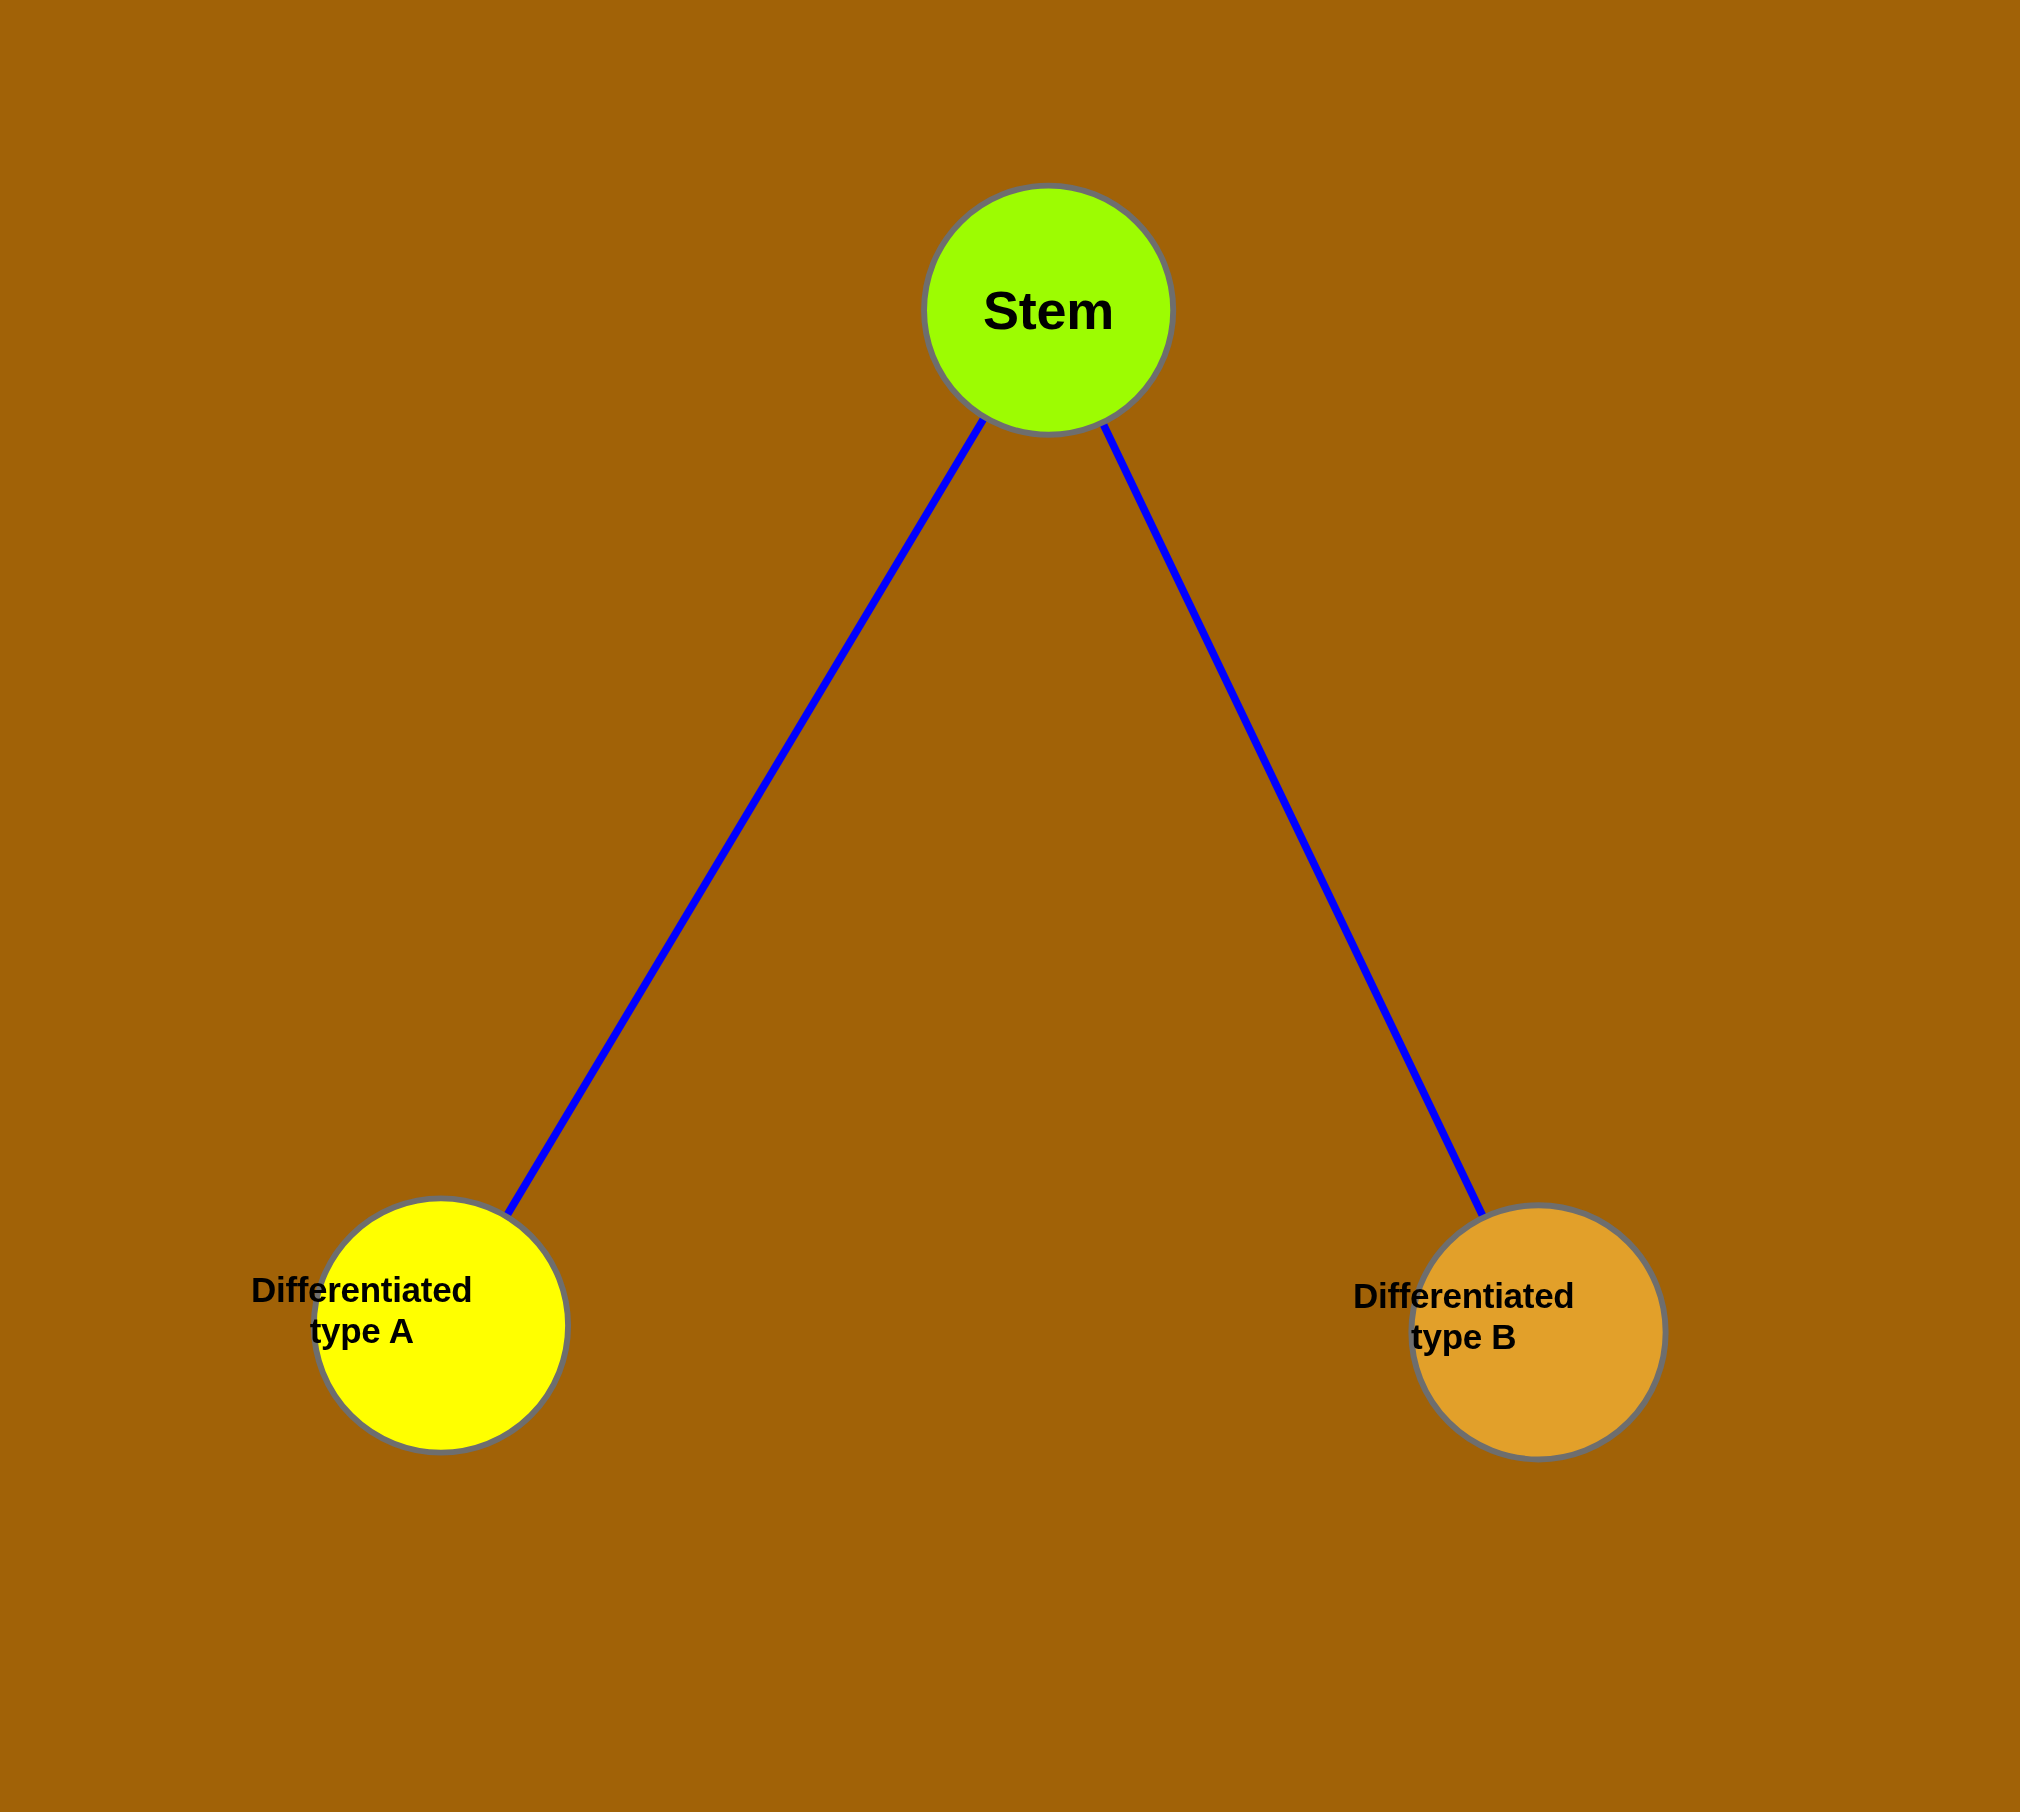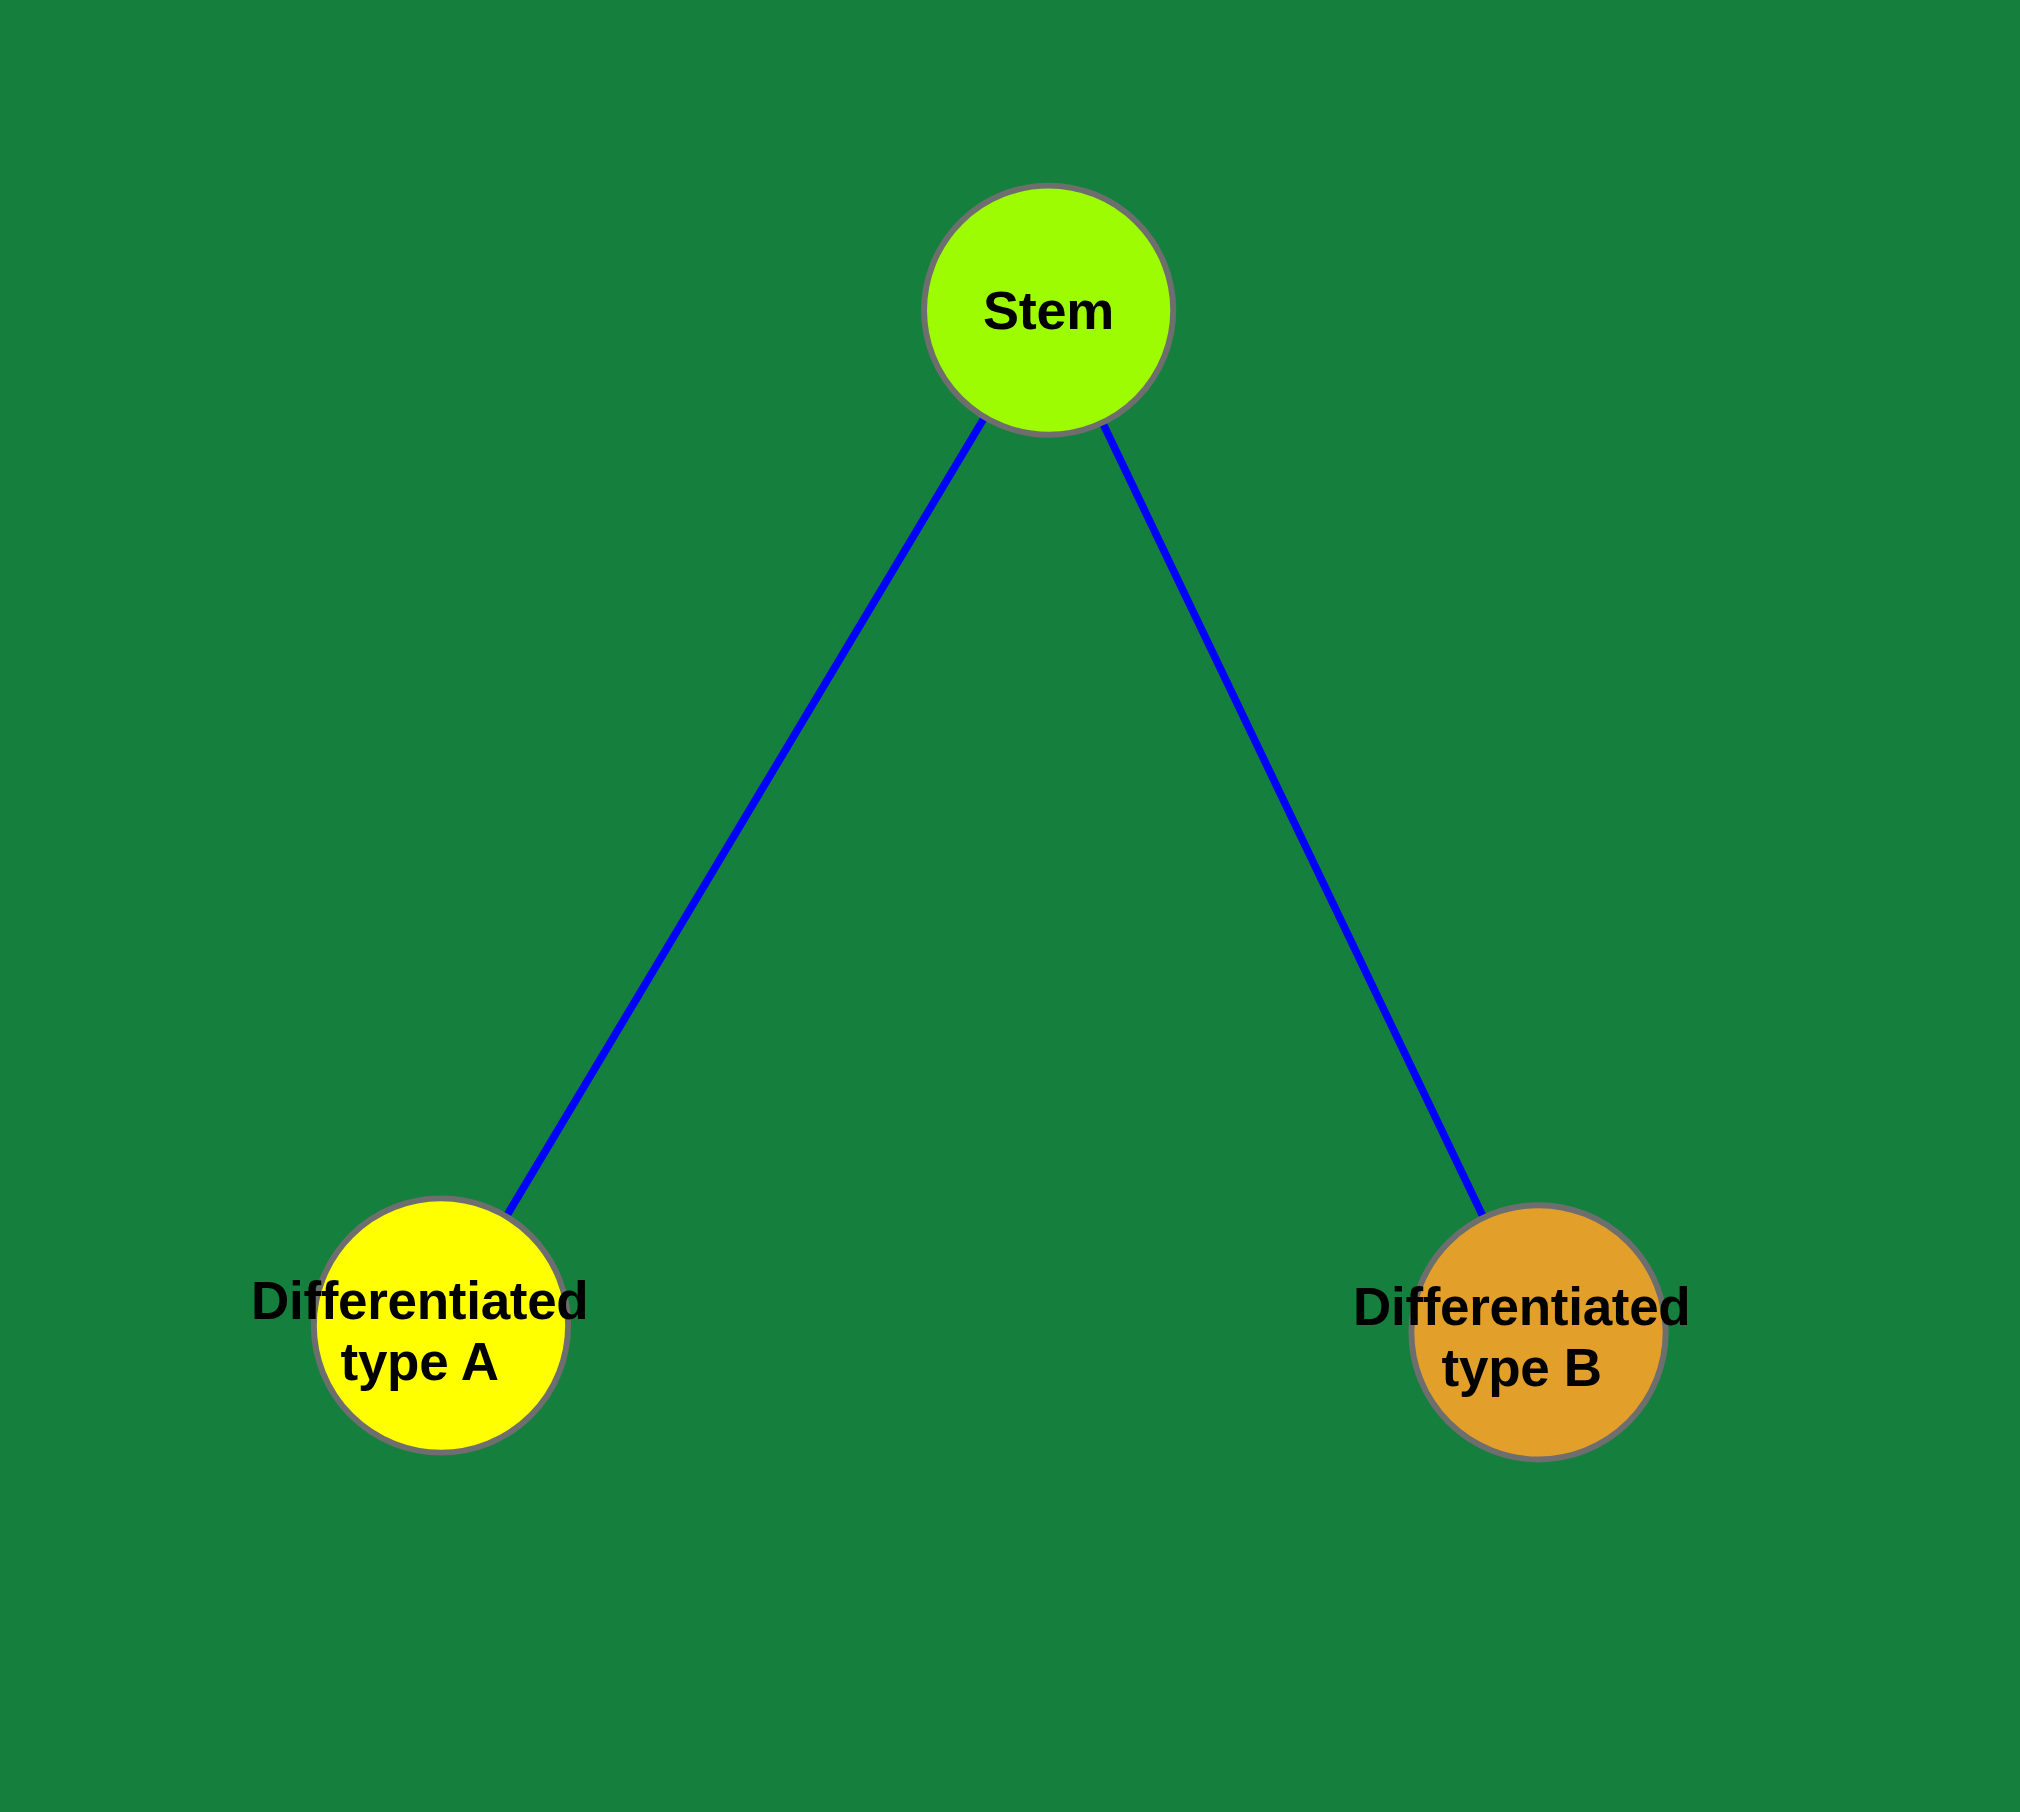--- a/index.html
+++ b/index.html
@@ -31,36 +31,36 @@
     fill: none;
   }
   .node-circle {
     stroke: #6e6e6e;
     stroke-width: 7;
   }
   .node-label {
     position: absolute;
     color: #000000;
     font-weight: bold;
-    font-size: 53px;
+    font-size: 35px;
     line-height: 1.16;
     text-align: center;
     white-space: pre;
     letter-spacing: -0.3px;
     pointer-events: none;
     user-select: none;
   }
   .node-label.stem-label {
     font-size: 54px;
   }
 </style>
 </head>
 <body>
 
-<div id="canvas" style="width: 2021px; height: 1812px; background: #15803d;">
+<div id="canvas" style="width: 2021px; height: 1812px; background: #a16207;">
 
   <svg id="graph-svg" viewBox="0 0 2384 2138" xmlns="http://www.w3.org/2000/svg">
     <g id="edge-layer">
         <line class="edge-line" x1="1237" y1="366" x2="520" y2="1564" stroke="#0000ff" stroke-width="9"></line>
         <line class="edge-line" x1="1237" y1="366" x2="1815" y2="1572" stroke="#0000ff" stroke-width="9"></line>
       </g>
     <g id="node-layer">
         <circle class="node-circle" cx="1237" cy="366" r="147" fill="#9dfc02" stroke="#6e6e6e"></circle>
         <circle class="node-circle" cx="520" cy="1564" r="150" fill="#ffff00" stroke="#6e6e6e"></circle>
         <circle class="node-circle" cx="1815" cy="1572" r="150" fill="#e2a02a" stroke="#6e6e6e"></circle>

